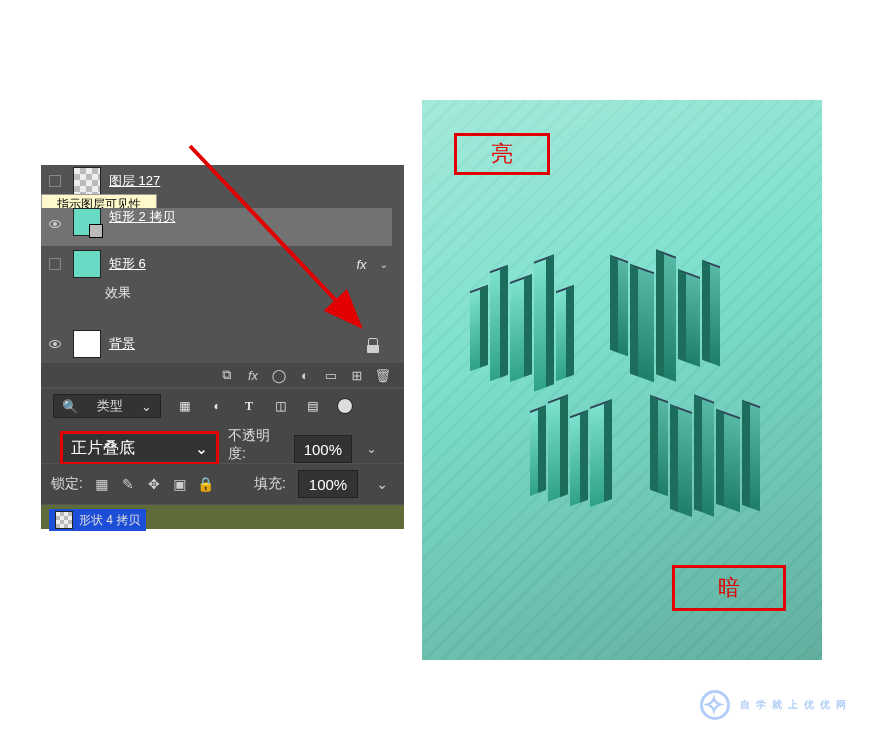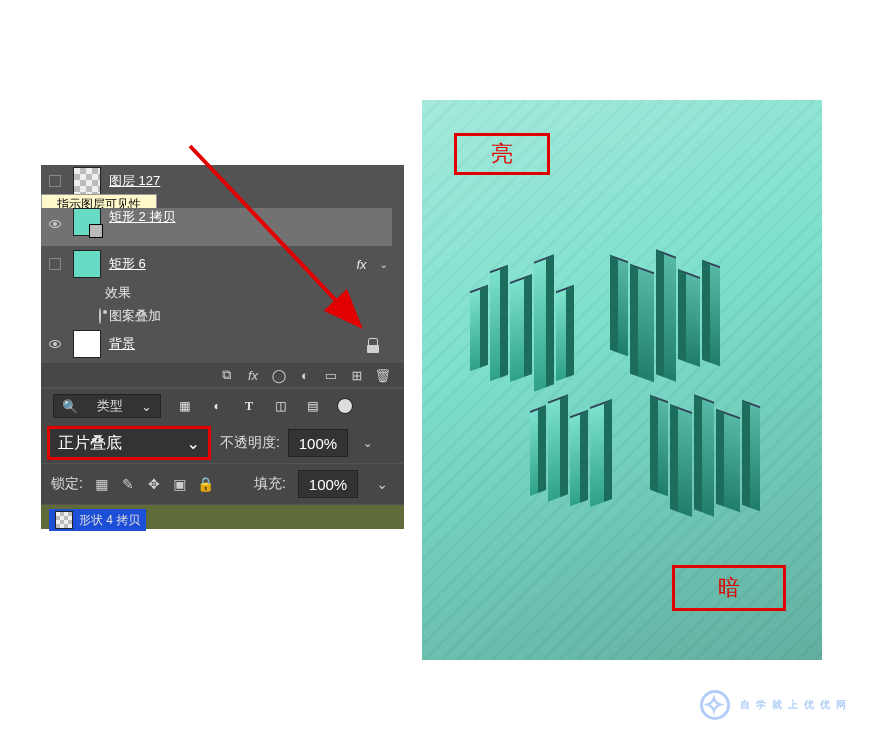--- a/index.html
+++ b/index.html
@@ -129,21 +129,21 @@
     display:flex; align-items:center; gap:6px;
     background:#333; padding:3px 8px; height:24px;
     border:1px solid #222; width:108px; justify-content:space-between;
     color:#ddd; font-size:13px;
   }
   .mini-icon { width:16px; height:16px; display:flex; align-items:center; justify-content:center; }
   .dot-big { width:16px; height:16px; border-radius:50%; background:#ddd; border:1px solid #222; }
 
   .blend-row {
     position:absolute; top:258px; left:0; right:0; height:40px;
-    display:flex; align-items:center; gap:8px; padding:0 8px;
+    display:flex; align-items:flex-end; gap:8px; padding:0 21px;
     background:#474747;
   }
   .blend-select {
     display:flex; align-items:center; justify-content:space-between;
     background:#333; padding:4px 8px; height:30px; width:160px;
     border:1px solid #222; color:#fff; font-size:16px;
   }
   .red-box { outline:3px solid #e30000; outline-offset:-1px; }
   .label-opacity { font-size:14px; color:#ddd; margin-left:3px; }
   .pct-box { display:flex; align-items:center; justify-content:center; background:#333; border:1px solid #222; width:60px; height:28px; font-size:15px; color:#fff; }
@@ -252,24 +252,20 @@
       <span style="width:12px;height:12px;border:1px solid #888;"></span>
     </div>
     <div class="thumb-shape"></div>
     <span class="layer-title">矩形 6</span>
     <span class="fx-text">fx</span>
     <span class="chev">⌄</span>
   </div>
 
   <div class="row-effects">
     <span class="txt">效果</span>
-  </div>
-  <div class="row-pattern">
-    <span class="mini-eye"><span class="eye"></span></span>
-    <span class="txt">图案叠加</span>
   </div>
 
   <div class="row-bg">
     <div class="vis-col">
         <span class="eye"></span>
       </div>
     <div class="thumb-bg"></div>
     <span class="layer-title">背景</span>
     <span class="lock-icon"></span>
   </div>

